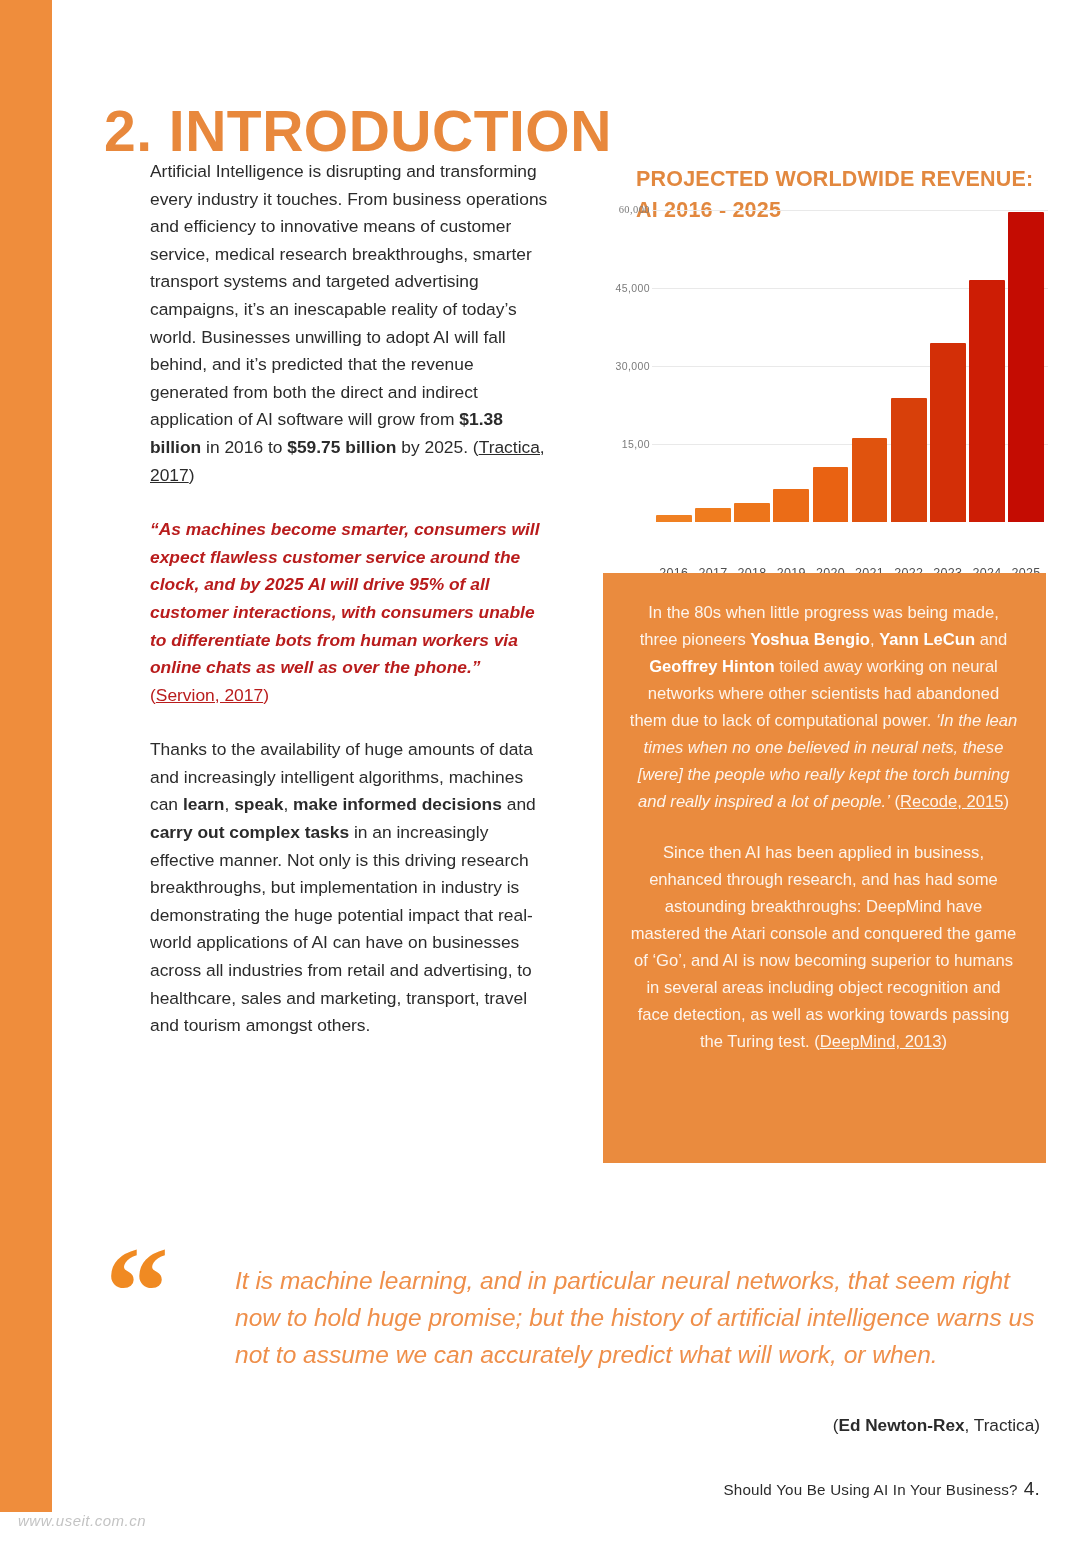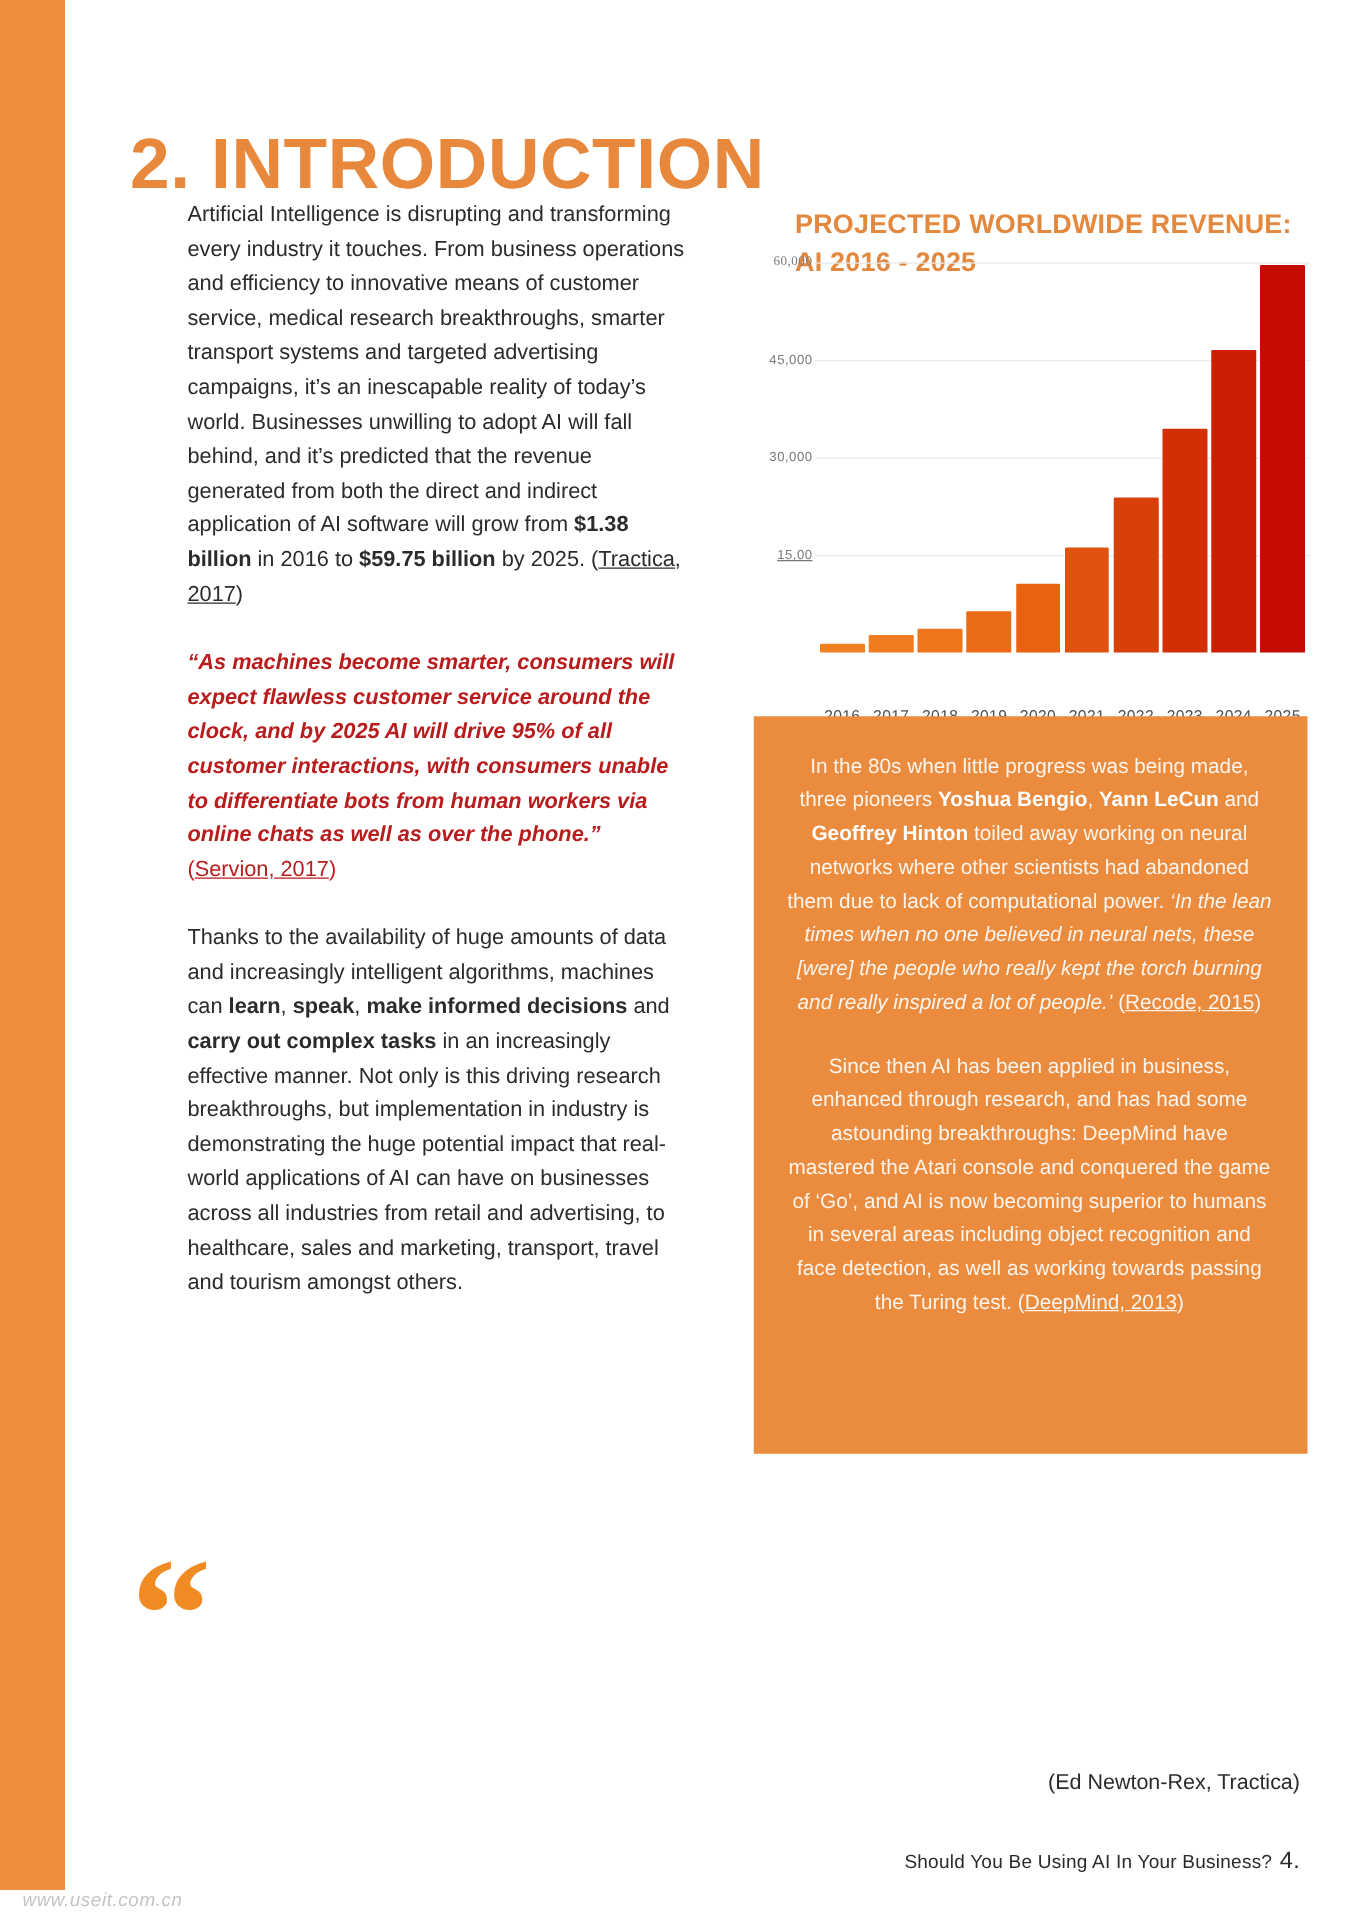--- a/index.html
+++ b/index.html
@@ -201,21 +201,21 @@
   }
   .attribution {
     position: absolute;
     left: 105px;
     top: 1415px;
     width: 935px;
     text-align: right;
     font-size: 17.2px;
     color: #2b2b2b;
   }
-  .attribution b { font-weight: 400; }
+  .attribution b { font-weight: 700; }
 
   
   .footer {
     position: absolute;
     left: 105px;
     top: 1478px;
     width: 935px;
     text-align: right;
     font-size: 15.2px;
     color: #2b2b2b;
@@ -258,21 +258,21 @@
   <div class="chart-title">PROJECTED WORLDWIDE REVENUE: AI 2016 - 2025</div>
   <div class="plot">
     <div id="grid-layer">
         <div class="gridline" style="top: 10.3871px;"></div>
         <div class="ytick" style="top: 10.3871px; font-family: Liberation Serif, serif;">60,000</div>
         <div class="gridline" style="top: 88.2903px;"></div>
         <div class="ytick" style="top: 88.2903px;">45,000</div>
         <div class="gridline" style="top: 166.194px;"></div>
         <div class="ytick" style="top: 166.194px;">30,000</div>
         <div class="gridline" style="top: 244.097px;"></div>
-        <div class="ytick" style="top: 244.097px; text-decoration: underline;">15,00</div>
+        <div class="ytick" style="top: 244.097px;">15,00</div>
       </div>
     <div class="bars" id="bars-layer">
         <div class="bar-cell">
           <div class="bar" style="height: 7.1671px; background: rgb(240, 128, 34);"></div>
         </div>
         <div class="bar-cell">
           <div class="bar" style="height: 14.0226px; background: rgb(239, 124, 31);"></div>
         </div>
         <div class="bar-cell">
           <div class="bar" style="height: 18.6968px; background: rgb(237, 117, 27);"></div>
@@ -317,19 +317,20 @@
 <div class="callout">
 
   <p><span>In the 80s when little progress was being made, three pioneers </span><b>Yoshua Bengio</b><span>, </span><b>Yann LeCun</b><span> and </span><b>Geoffrey Hinton</b><span> toiled away working on neural networks where other scientists had abandoned them due to lack of computational power. </span><i>‘In the lean times when no one believed in neural nets, these [were] the people who really kept the torch burning and really inspired a lot of people.’</i><span> (</span><span class="u">Recode, 2015</span><span>)</span></p>
 
   <p><span>Since then AI has been applied in business, enhanced through research, and has had some astounding breakthroughs: DeepMind have mastered the Atari console and conquered the game of ‘Go’, and AI is now becoming superior to humans in several areas including object recognition and face detection, as well as working towards passing the Turing test. (</span><span class="u">DeepMind, 2013</span><span>)</span></p>
 
 </div>
 
 <div class="pullquote">
   <span class="qmark">“</span>
+  <div class="pq-text">It is machine learning, and in particular neural networks, that seem right now to hold huge promise; but the history of artificial intelligence warns us not to assume we can accurately predict what will work, or when.</div>
 </div>
 
 <div class="attribution"><span>(</span><b>Ed Newton-Rex</b><span>, Tractica</span><span>)</span></div>
 
 <div class="footer"><span>Should You Be Using AI In Your Business?</span><span class="pageno">4.</span></div>
 
 <div class="watermark">www.useit.com.cn</div>
 
 </body></html>

